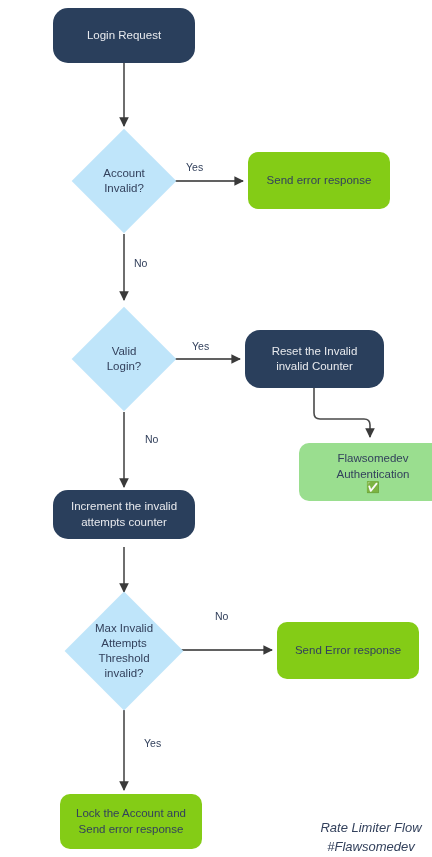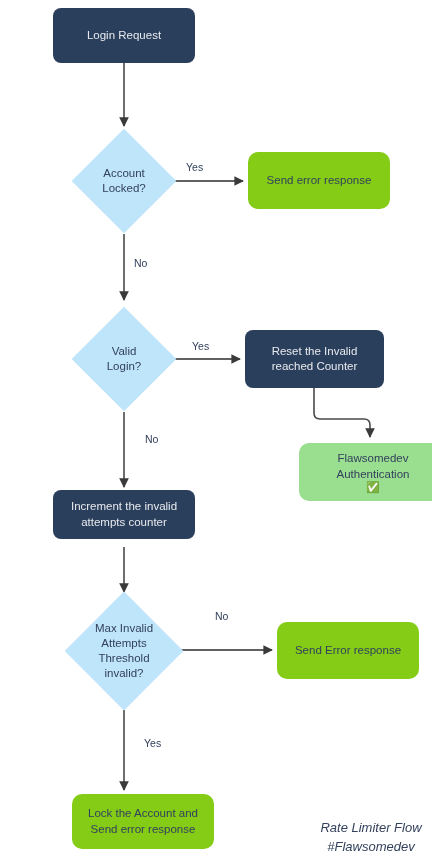--- a/index.html
+++ b/index.html
@@ -34,21 +34,21 @@
     box-sizing: border-box;
     display: flex;
     align-items: center;
     justify-content: center;
     text-align: center;
     line-height: 1.32;
   }
   .node-proc {
     background: #2a3f5c;
     color: #e8eaee;
-    border-radius: 8px;
+    border-radius: 15px;
     font-size: 11.5px;
   }
   .node-error {
     background: #84cc16;
     color: #33415c;
     border-radius: 10px;
     font-size: 11.5px;
   }
   .node-success {
     background: #9ade8f;
@@ -136,36 +136,36 @@
     <line x1="124" y1="710" x2="124" y2="790" stroke="#4a4a4a" stroke-width="1.6" marker-end="url(#arrow)"></line>
   </svg>
 
   <div class="node node-proc" style="left:53px; top:8px; width:142px; height:55px;">
     <span class="node-label">Login Request</span>
   </div>
 
   <div class="diamond" style="left:87px; top:144px; width:74px; height:74px;">
     <div class="shape"></div>
     <div class="dlabel">Account
-Locked?</div>
+Invalid?</div>
   </div>
 
   <div class="node node-error" style="left:248px; top:152px; width:142px; height:57px;">
     <span class="node-label">Send error response</span>
   </div>
 
   <div class="diamond" style="left:87px; top:322px; width:74px; height:74px;">
     <div class="shape"></div>
     <div class="dlabel">Valid
 Login?</div>
   </div>
 
   <div class="node node-proc" style="left:245px; top:330px; width:139px; height:58px;">
     <span class="node-label">Reset the Invalid
-reached Counter</span>
+invalid Counter</span>
   </div>
 
   <div class="node node-success" style="left:299px; top:443px; width:148px; height:58px; flex-direction:column;">
     <span class="node-label">Flawsomedev
 Authentication</span>
     <span class="check">✅</span>
   </div>
 
   <div class="node node-proc" style="left:53px; top:490px; width:142px; height:49px;">
     <span class="node-label">Increment the invalid
@@ -177,21 +177,21 @@
     <div class="dlabel" style="width:86px;">Max Invalid
 Attempts
 Threshold
 invalid?</div>
   </div>
 
   <div class="node node-error" style="left:277px; top:622px; width:142px; height:57px;">
     <span class="node-label">Send Error response</span>
   </div>
 
-  <div class="node node-error" style="left:72px; top:794px; width:142px; height:55px;">
+  <div class="node node-error" style="left:60px; top:794px; width:142px; height:55px;">
     <span class="node-label">Lock the Account and
 Send error response</span>
   </div>
 
   <div class="edge-label" style="left:186px; top:161px;">Yes</div>
   <div class="edge-label" style="left:134px; top:257px;">No</div>
   <div class="edge-label" style="left:192px; top:340px;">Yes</div>
   <div class="edge-label" style="left:145px; top:433px;">No</div>
   <div class="edge-label" style="left:215px; top:610px;">No</div>
   <div class="edge-label" style="left:144px; top:737px;">Yes</div>

